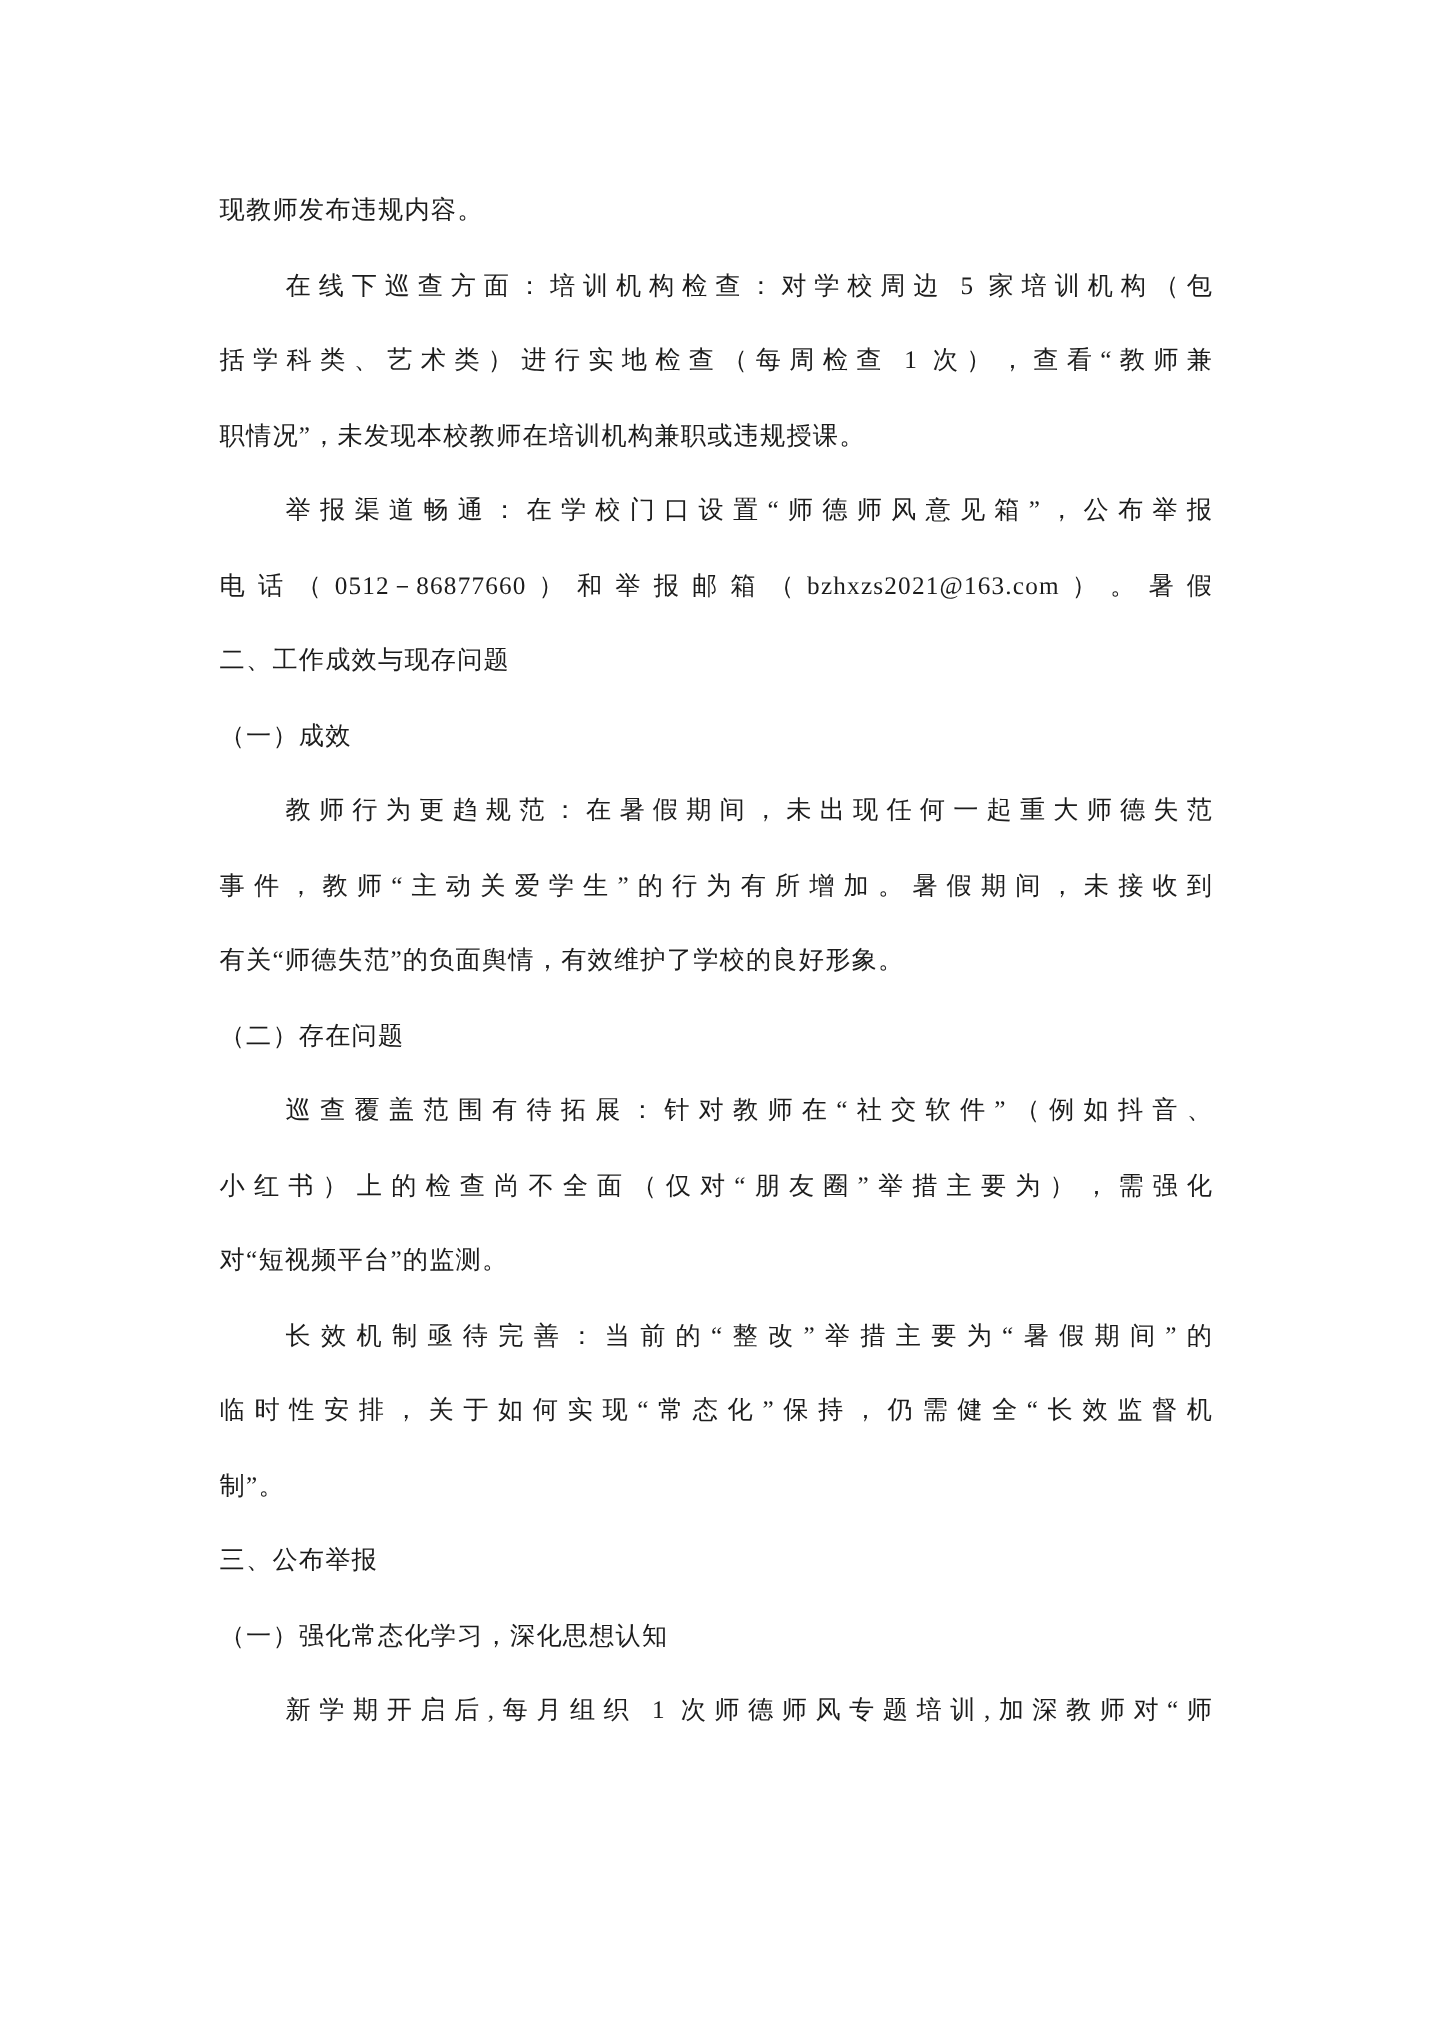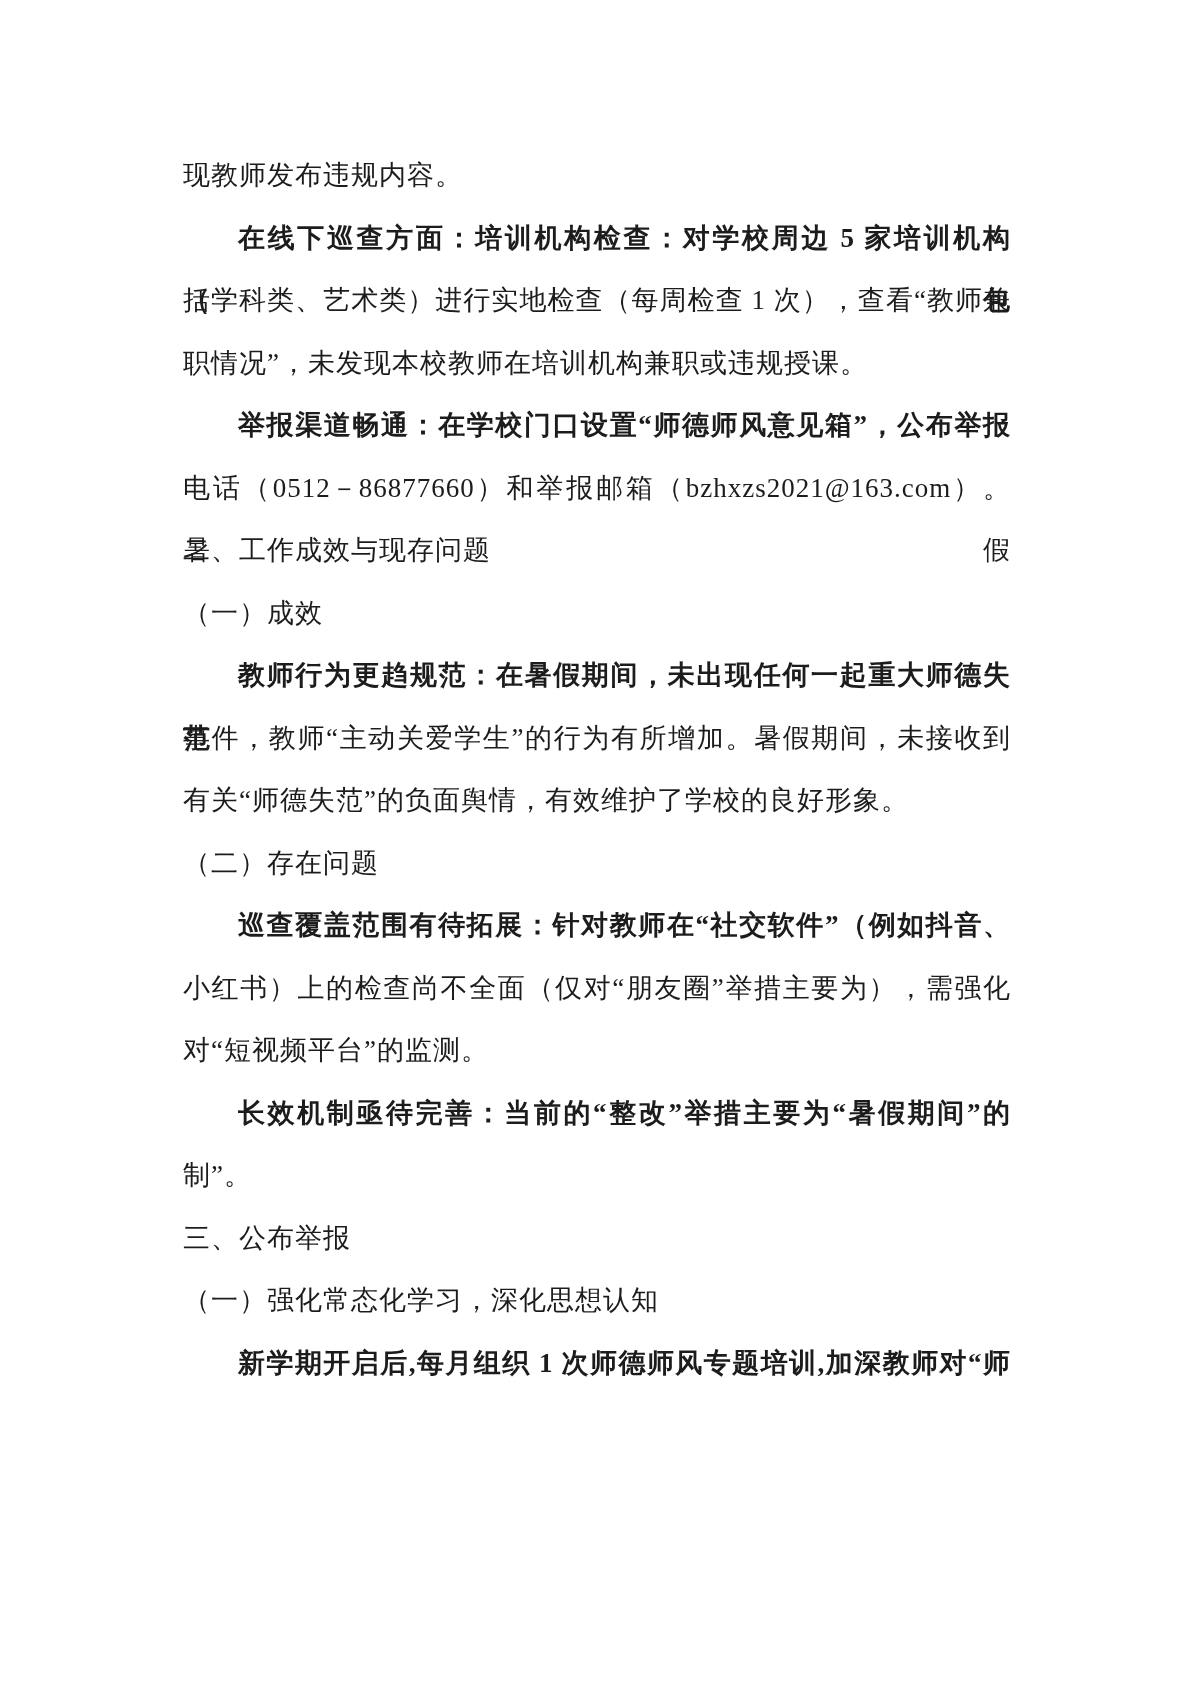--- a/index.html
+++ b/index.html
@@ -22,38 +22,37 @@
 
   .content {
     position: absolute;
     left: 183px;
     top: 144px;
     width: 828px;
     color: var(--ink, #1c1c1c);
   }
 
   .line {
-    font-size: 27px;
+    font-size: 21px;
     height: 62.5px;
     line-height: 62.5px;
     letter-spacing: 1px;
     text-align: left;
     font-kerning: none;
   }
 
   
   .line.fill {
     text-align: justify;
     text-align-last: justify;
   }
 
   
   .line.indent {
     text-indent: 55px;
-    font-weight: bold;
   }
 </style>
 </head>
 <body>
 
 <div class="page">
   <div class="content">
       <div class="line">现教师发布违规内容。</div>
       <div class="line indent fill">在线下巡查方面：培训机构检查：对学校周边 5 家培训机构（包</div>
       <div class="line fill">括学科类、艺术类）进行实地检查（每周检查 1 次），查看“教师兼</div>
@@ -63,18 +62,19 @@
       <div class="line">二、工作成效与现存问题</div>
       <div class="line">（一）成效</div>
       <div class="line indent fill">教师行为更趋规范：在暑假期间，未出现任何一起重大师德失范</div>
       <div class="line fill">事件，教师“主动关爱学生”的行为有所增加。暑假期间，未接收到</div>
       <div class="line">有关“师德失范”的负面舆情，有效维护了学校的良好形象。</div>
       <div class="line">（二）存在问题</div>
       <div class="line indent fill">巡查覆盖范围有待拓展：针对教师在“社交软件”（例如抖音、</div>
       <div class="line fill">小红书）上的检查尚不全面（仅对“朋友圈”举措主要为），需强化</div>
       <div class="line">对“短视频平台”的监测。</div>
       <div class="line indent fill">长效机制亟待完善：当前的“整改”举措主要为“暑假期间”的</div>
+      <div class="line fill">临时性安排，关于如何实现“常态化”保持，仍需健全“长效监督机</div>
       <div class="line">制”。</div>
       <div class="line">三、公布举报</div>
       <div class="line">（一）强化常态化学习，深化思想认知</div>
       <div class="line indent fill">新学期开启后,每月组织 1 次师德师风专题培训,加深教师对“师</div>
     </div>
 </div>
 
 </body></html>

